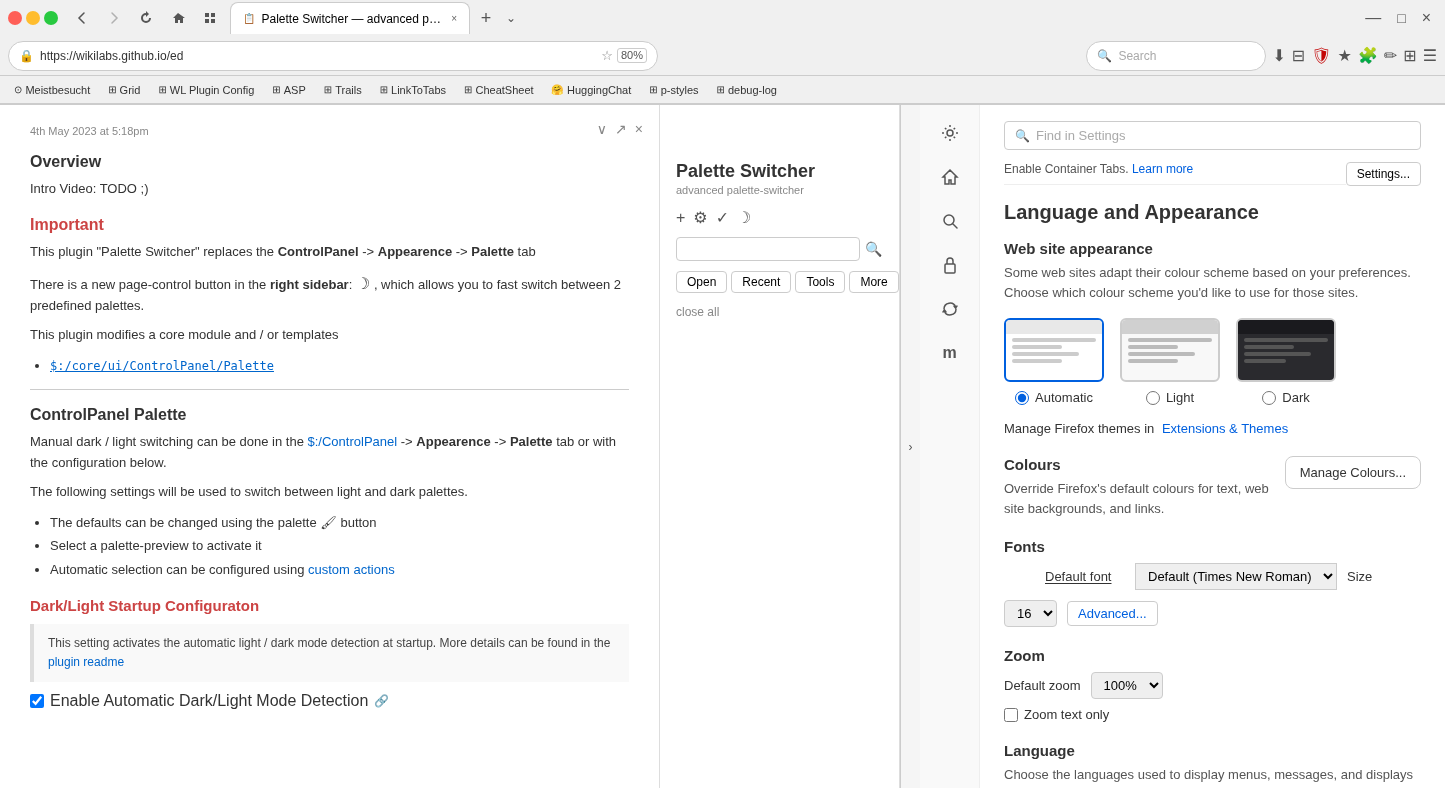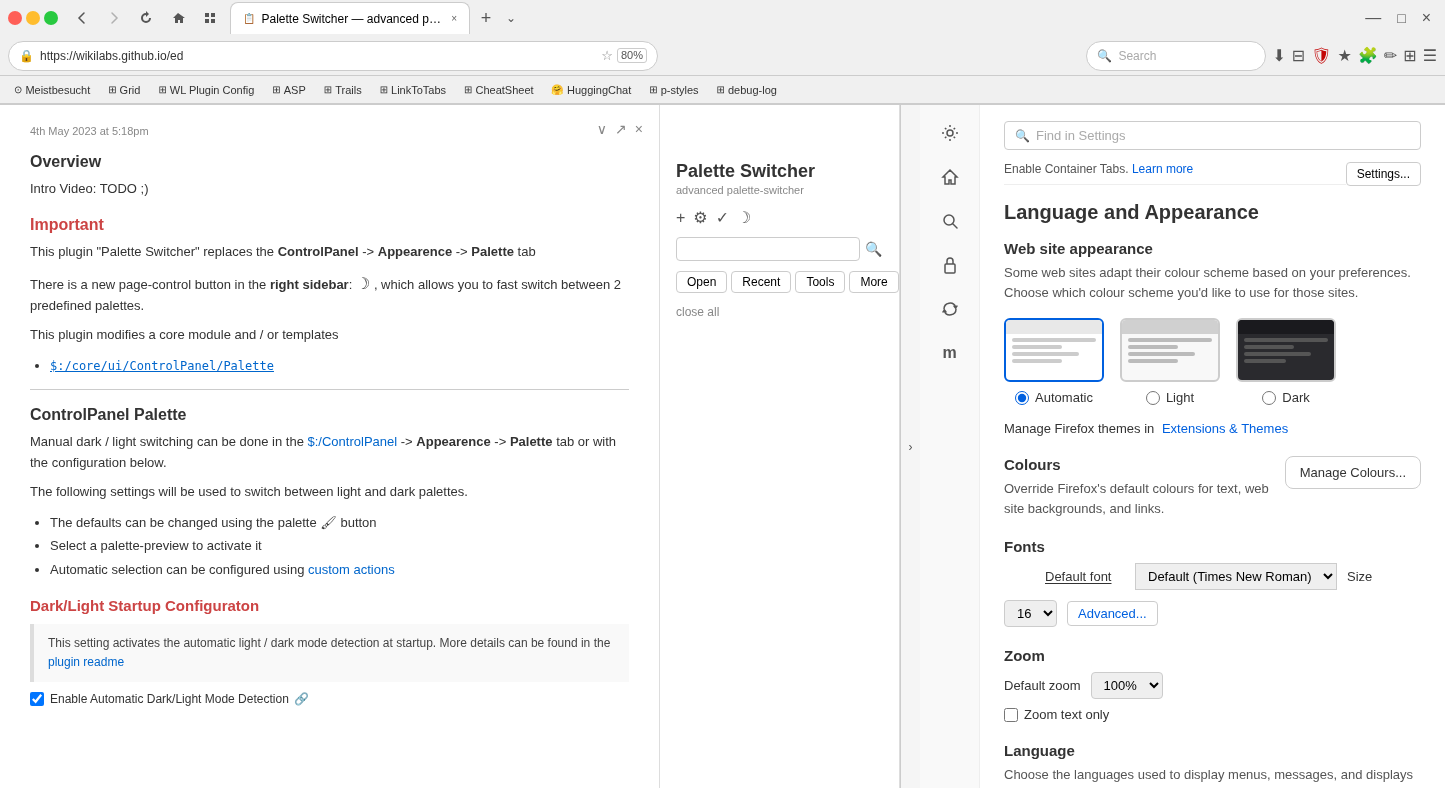--- a/index.html
+++ b/index.html
@@ -45,21 +45,21 @@
     .wiki-text a, .wiki-link { color: #0066cc; text-decoration: none; }
     .wiki-bold { font-weight: bold; }
     .wiki-code { font-family: monospace; color: #0066cc; font-size: 12px; }
     .wiki-divider { border: none; border-top: 1px solid #ccc; margin: 12px 0; }
     .wiki-list { margin: 8px 0 8px 20px; }
     .wiki-list li { font-size: 13px; color: #333; line-height: 1.8; }
     .wiki-blockquote { border-left: 4px solid #ddd; padding: 10px 14px; background: #f9f9f9; margin: 10px 0; }
     .wiki-blockquote p { font-size: 12px; color: #444; line-height: 1.6; }
     .wiki-checkbox-row { display: flex; align-items: center; gap: 6px; margin-top: 8px; }
     .wiki-checkbox-row input { width: 14px; height: 14px; }
-    .wiki-checkbox-label { font-size: 12px; color: #333; }
+    .wiki-checkbox-label { font-size: 16px; color: #333; }
     .wiki-link-icon { font-size: 12px; color: #888; }
 
     
     .palette-panel { width: 240px; background: white; border-right: 1px solid #ddd; padding: 16px; overflow-y: auto; }
     .palette-title { font-size: 18px; font-weight: bold; color: #333; margin-bottom: 2px; margin-top: 40px; }
     .palette-subtitle { font-size: 11px; color: #888; margin-bottom: 12px; }
     .palette-toolbar { display: flex; align-items: center; gap: 8px; margin-bottom: 10px; }
     .palette-icon-btn { font-size: 16px; color: #555; cursor: pointer; }
     .palette-search-row { display: flex; align-items: center; gap: 6px; margin-bottom: 10px; }
     .palette-search-input { flex: 1; border: 1px solid #ccc; border-radius: 4px; padding: 4px 8px; font-size: 12px; }

